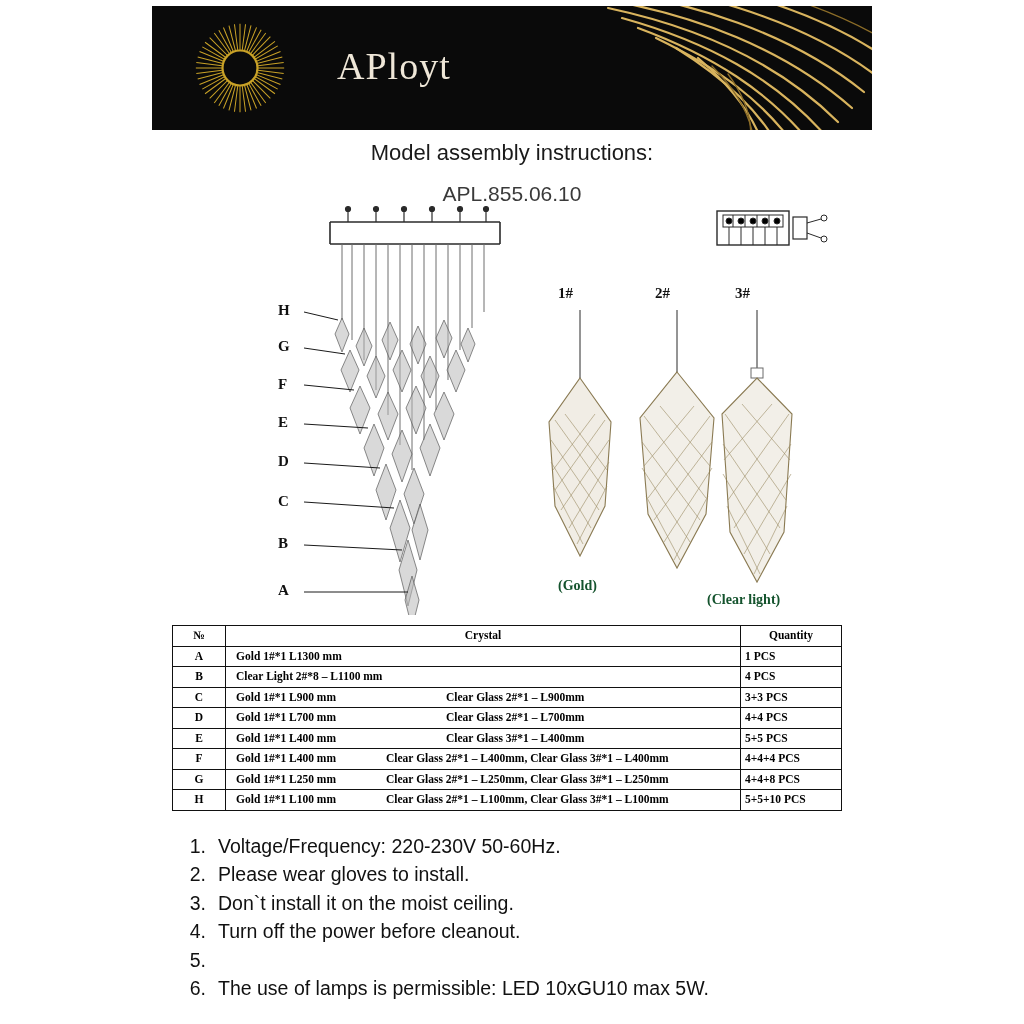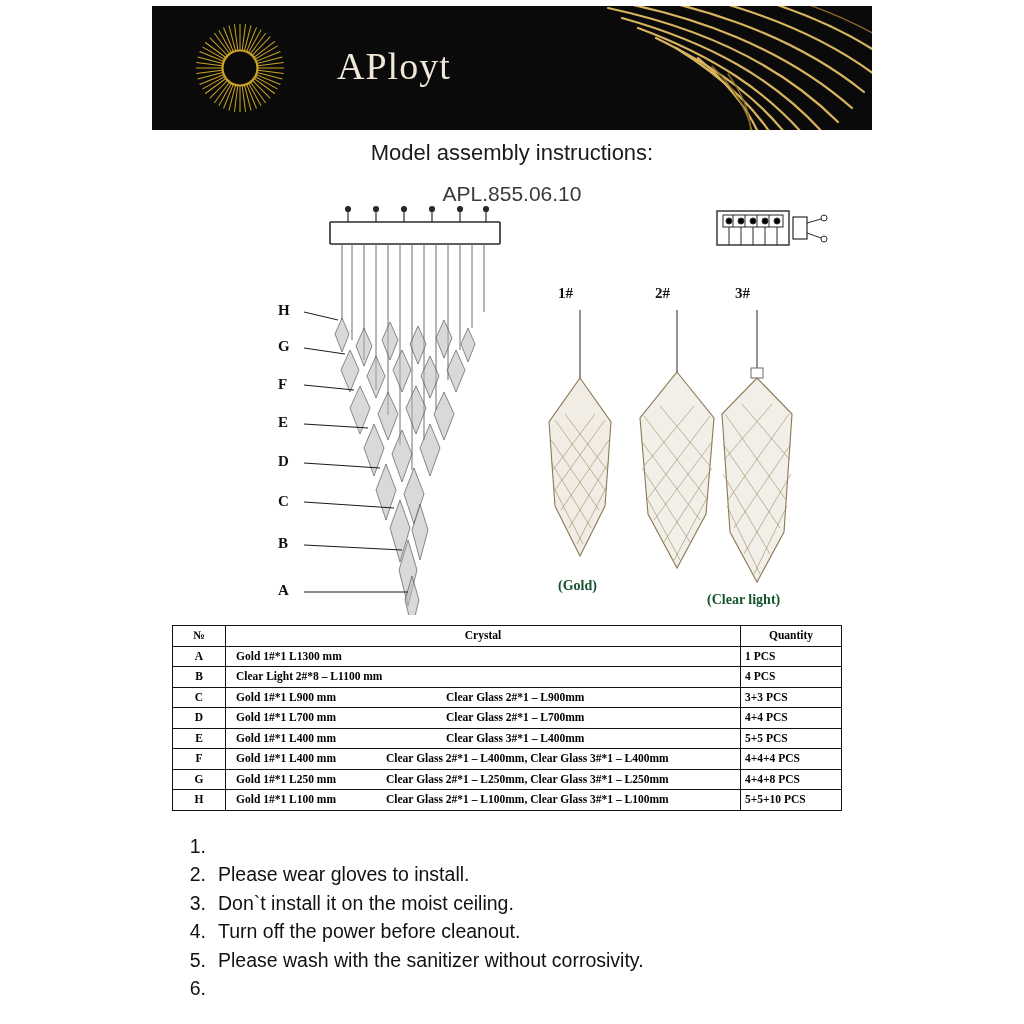--- a/index.html
+++ b/index.html
@@ -511,35 +511,36 @@
           </div>
         </td>
         <td class="col-qty">5+5+10 PCS</td>
       </tr>
     </tbody>
   </table>
 
   <div class="notes">
     <div class="note">
       <span class="note-num">1.</span>
+      <span>Voltage/Frequency: 220-230V 50-60Hz.</span>
     </div>
     <div class="note">
       <span class="note-num">2.</span>
       <span>Please wear gloves to install.</span>
     </div>
     <div class="note">
       <span class="note-num">3.</span>
       <span>Don`t install it on the moist ceiling.</span>
     </div>
     <div class="note">
       <span class="note-num">4.</span>
       <span>Turn off the power before cleanout.</span>
     </div>
     <div class="note">
       <span class="note-num">5.</span>
-      <span>Please wash with the sanitizer without corrosivity.</span>
     </div>
     <div class="note">
       <span class="note-num">6.</span>
+      <span>The use of lamps is permissible: LED 10xGU10 max 5W.</span>
     </div>
   </div>
 
 </div>
 
 </body></html>

